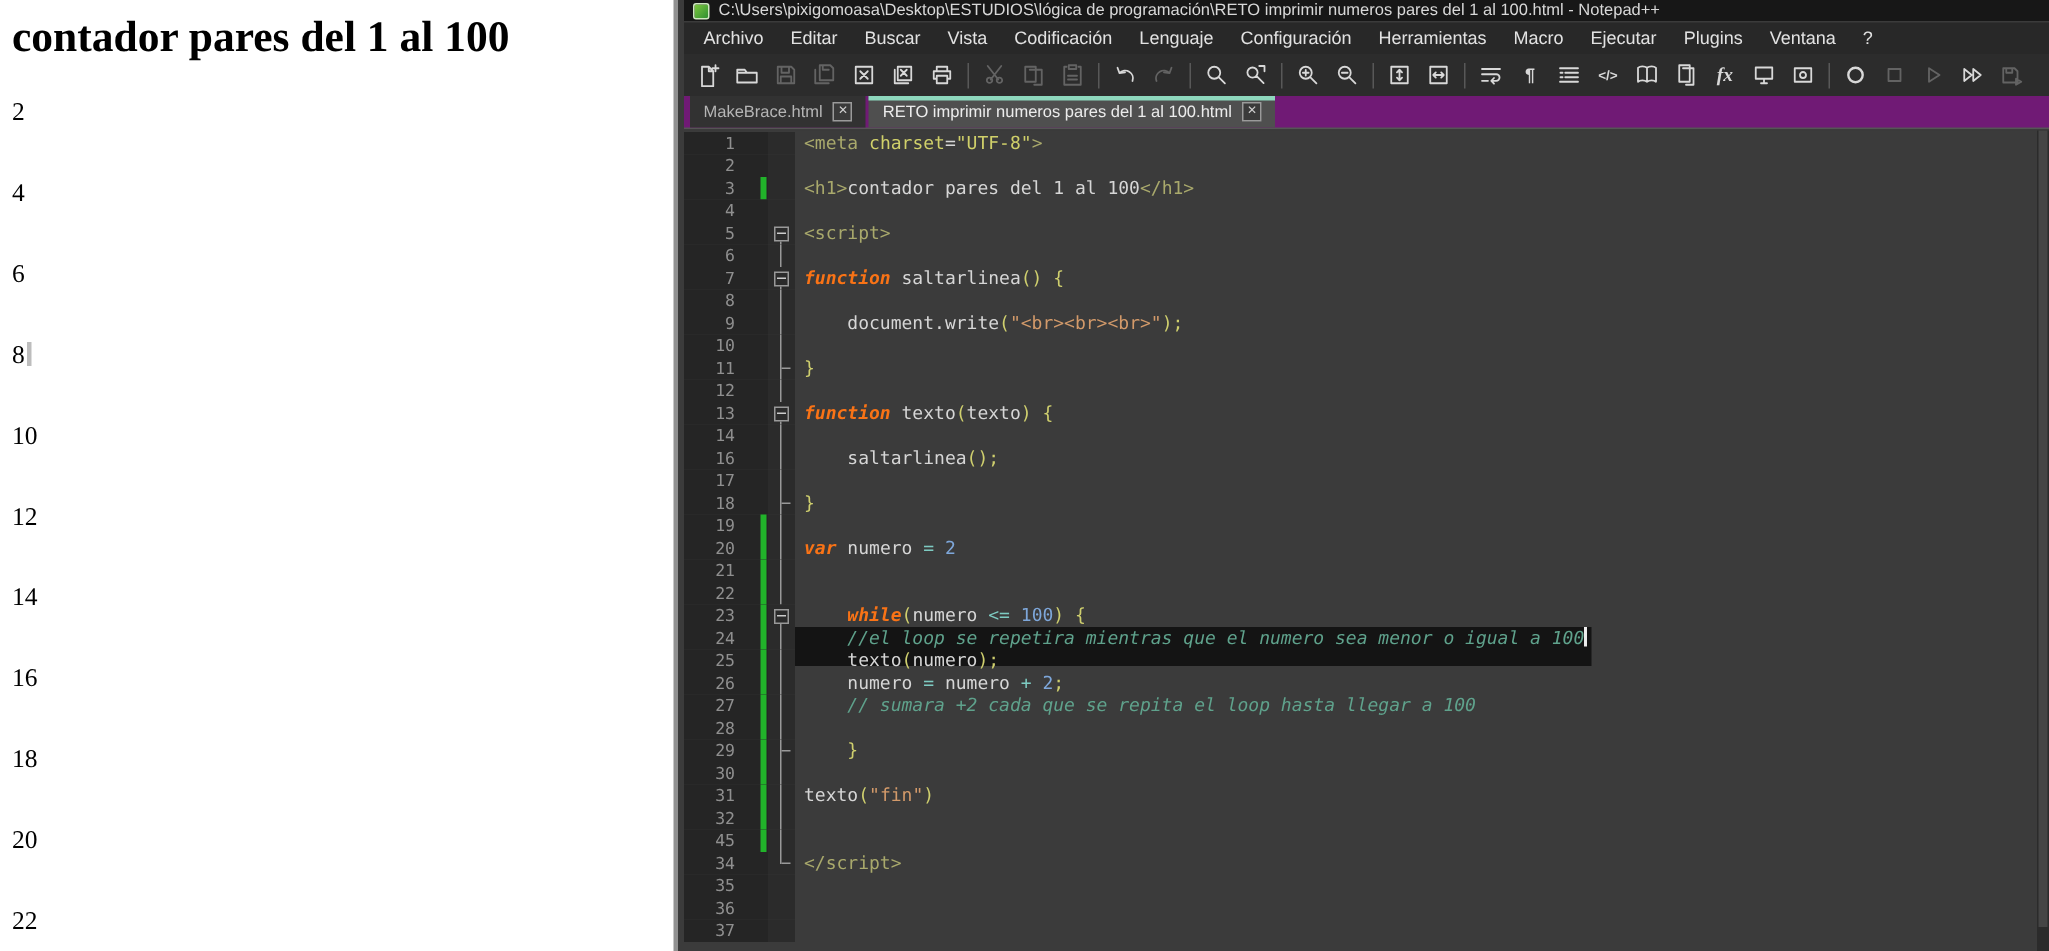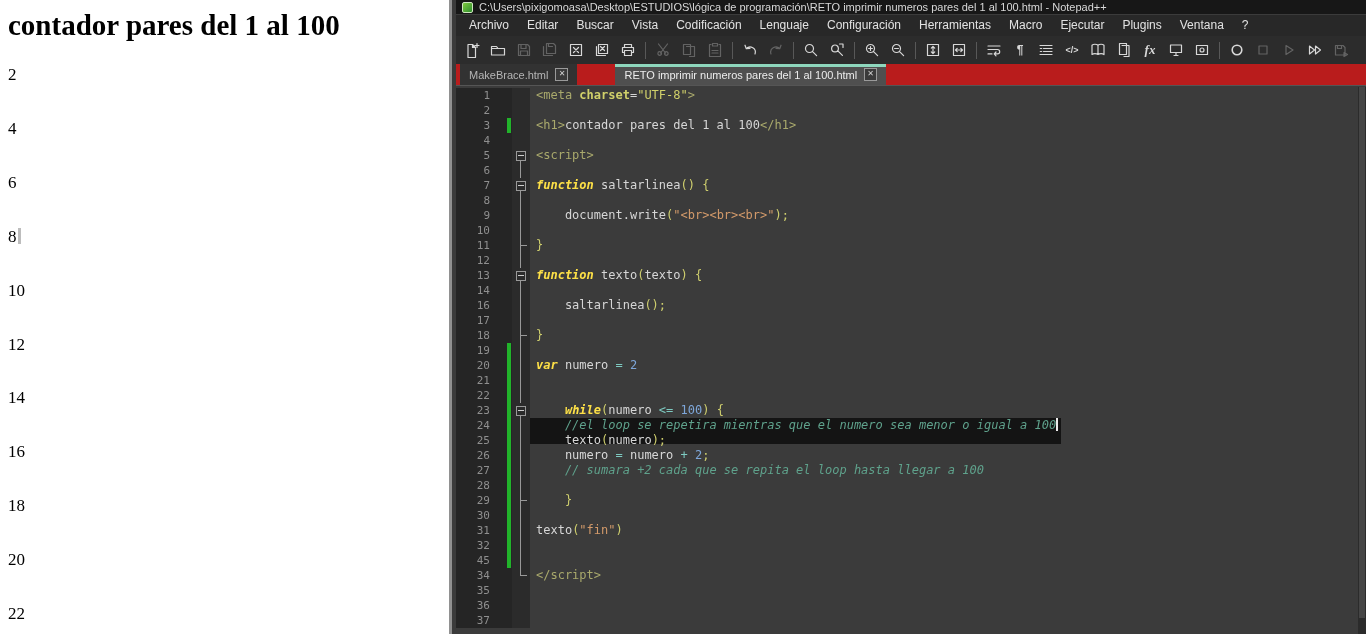--- a/index.html
+++ b/index.html
@@ -30,22 +30,22 @@
 
   .toolbar{position:absolute;left:0;top:36px;right:0;height:28px;background:#2c2c2c;
            display:flex;align-items:center;padding-left:7px;gap:8px;}
   .tb-btn{width:18px;height:18px;display:flex;align-items:center;justify-content:center;flex:0 0 auto;}
   .tb-btn svg{display:block;}
   .tb-btn.disabled{opacity:.32;}
   .tb-txt{font-size:12px;color:#d8d8d8;font-weight:bold;}
   .tb-txt.it{font-style:italic;font-family:"Liberation Serif",serif;font-size:13px;}
   .tb-sep{width:1px;height:17px;background:#585858;flex:0 0 auto;}
 
-  .tabbar{position:absolute;left:0;top:64px;right:0;height:22px;background:#b91c1c;
-          display:flex;align-items:stretch;padding-left:4px;border-bottom:1px solid #555;box-sizing:border-box;gap:36px;}
+  .tabbar{position:absolute;left:0;top:64px;right:0;height:22px;background:#701a75;
+          display:flex;align-items:stretch;padding-left:4px;border-bottom:1px solid #555;box-sizing:border-box;}
   .tab{display:flex;align-items:center;gap:7px;padding:0 9px;font-size:11px;position:relative;
        background:#323232;color:#b5b5b5;margin-right:2px;cursor:default;}
   .tab.active{background:#4f4f4f;color:#ececec;}
   .tab.active::before{content:"";position:absolute;left:0;right:0;top:0;height:3px;background:#8ed7bd;}
   .tab-close{width:11px;height:11px;border:1px solid #9a9a9a;color:#d0d0d0;font-size:8px;line-height:9px;
              text-align:center;flex:0 0 auto;background:#3a3a3a;}
 
   
   .editor{position:absolute;left:0;top:87px;right:8px;bottom:0;background:#3b3b3b;overflow:hidden;
           font-family:"DejaVu Sans Mono","Liberation Mono",monospace;font-size:12px;padding-top:1px;}
@@ -59,23 +59,23 @@
   .fl-vt{position:absolute;left:8px;top:0;width:1px;height:8px;background:#999;}
   .fl-vb{position:absolute;left:8px;top:13px;width:1px;height:2px;background:#999;}
   .fl-h{position:absolute;left:9px;top:7px;width:6px;height:1px;background:#999;}
   .fl-box{position:absolute;left:4px;top:3px;width:8px;height:8px;border:1px solid #999;background:#2b2b2b;box-sizing:content-box;}
   .fl-m{position:absolute;left:6px;top:7px;width:6px;height:1px;background:#ccc;}
   .code{flex:1;padding-left:6px;position:relative;color:#d6d6d6;}
   .cur-bg{display:inline-block;background:#141414;margin-left:-6px;padding-left:6px;padding-right:3px;height:26px;}
   .caret{display:inline-block;width:2px;height:13px;background:#ececec;vertical-align:-2px;}
 
   .tk-tag{color:#a9a96c}
-  .tk-attr{color:#d0d06a;font-weight:bold}
+  .tk-attr{color:#d0d06a;font-weight:normal}
   .tk-hstr{color:#d0d06a}
-  .tk-kw{color:#fde047;font-style:italic;font-weight:bold}
+  .tk-kw{color:#f97316;font-style:italic;font-weight:bold}
   .tk-plain{color:#d6d6d6}
   .tk-punct{color:#cfcf6e}
   .tk-str{color:#d39a6a}
   .tk-com{color:#5fa28c;font-style:italic}
   .tk-num{color:#7ea7da}
   .tk-op{color:#7ecbc2}
 
   .scrollbar{position:absolute;right:0;top:87px;bottom:0;width:8px;background:#2b2b2b;}
   .thumb{position:absolute;left:1px;right:1px;top:0;height:97%;background:#454545;}
 </style>

